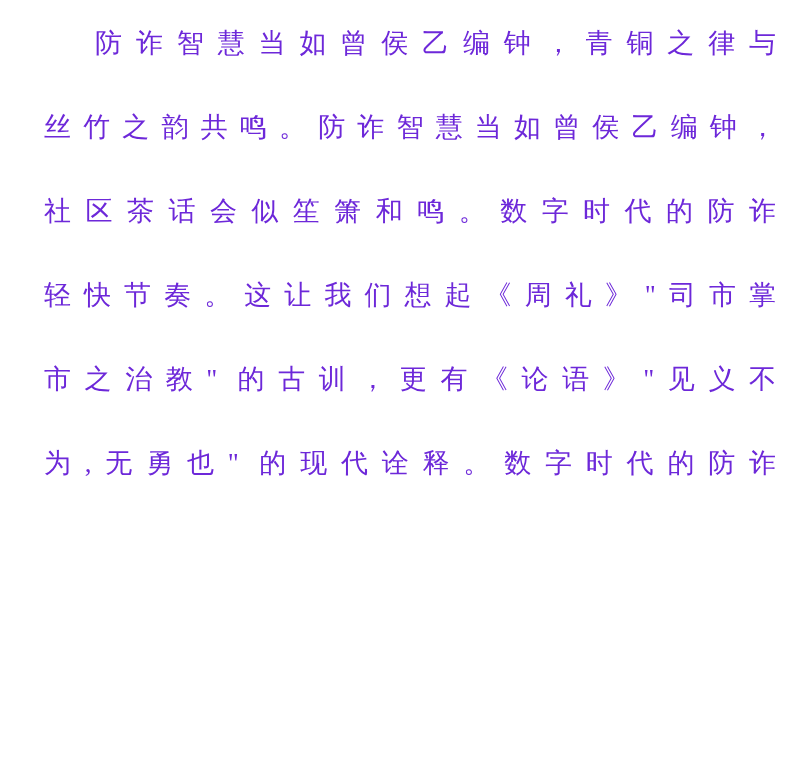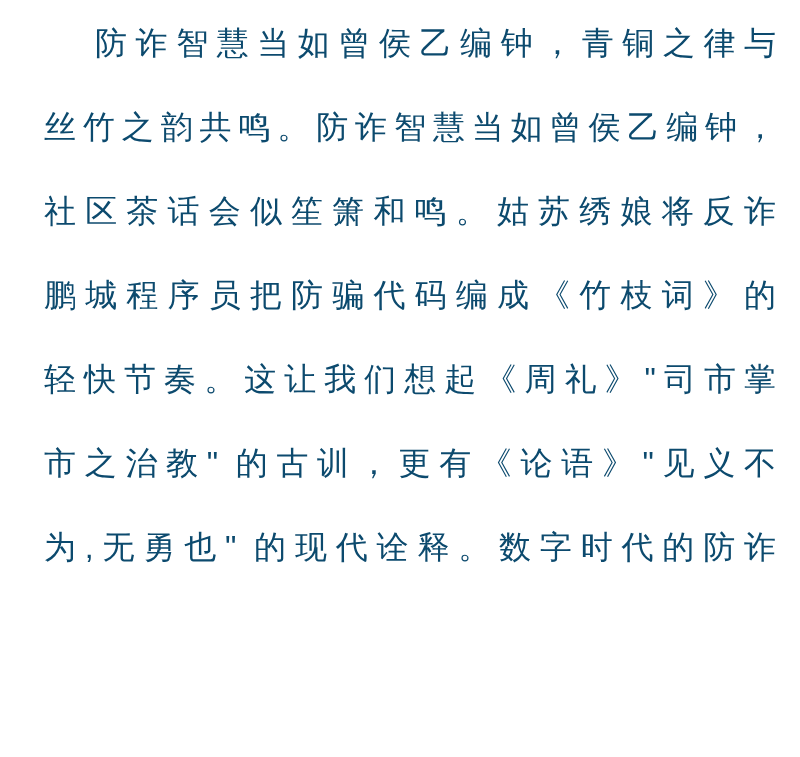--- a/index.html
+++ b/index.html
@@ -13,39 +13,38 @@
       overflow: hidden;
     }
     .page {
       box-sizing: border-box;
       width: 800px;
       height: 757px;
       padding: 1px 24px 0 44px;
       background: #ffffff;
     }
     .line {
-      font-family: Liberation Sans, sans-serif;
-      font-size: 32px;
+      font-family: Liberation Serif, serif;
+      font-size: 27px;
       line-height: 84px;
-      color: #0c4a6e;
+      color: #6d28d9;
       text-align: justify;
       text-align-last: justify;
       -moz-text-align-last: justify;
       letter-spacing: 0;
       white-space: normal;
     }
     .line-first {
       text-indent: 51px;
     }
   </style>
 </head>
 <body>
 
 <div class="page">
   <div class="line line-first">防诈智慧当如曾侯乙编钟，青铜之律与</div>
   <div class="line">丝竹之韵共鸣。防诈智慧当如曾侯乙编钟，</div>
-  <div class="line">社区茶话会似笙箫和鸣。姑苏绣娘将反诈</div>
-  <div class="line">鹏城程序员把防骗代码编成《竹枝词》的</div>
+  <div class="line">社区茶话会似笙箫和鸣。数字时代的防诈</div>
   <div class="line">轻快节奏。这让我们想起《周礼》"司市掌</div>
   <div class="line">市之治教" 的古训，更有《论语》"见义不</div>
   <div class="line">为,无勇也" 的现代诠释。数字时代的防诈</div>
 
 </div>
 
 </body></html>

